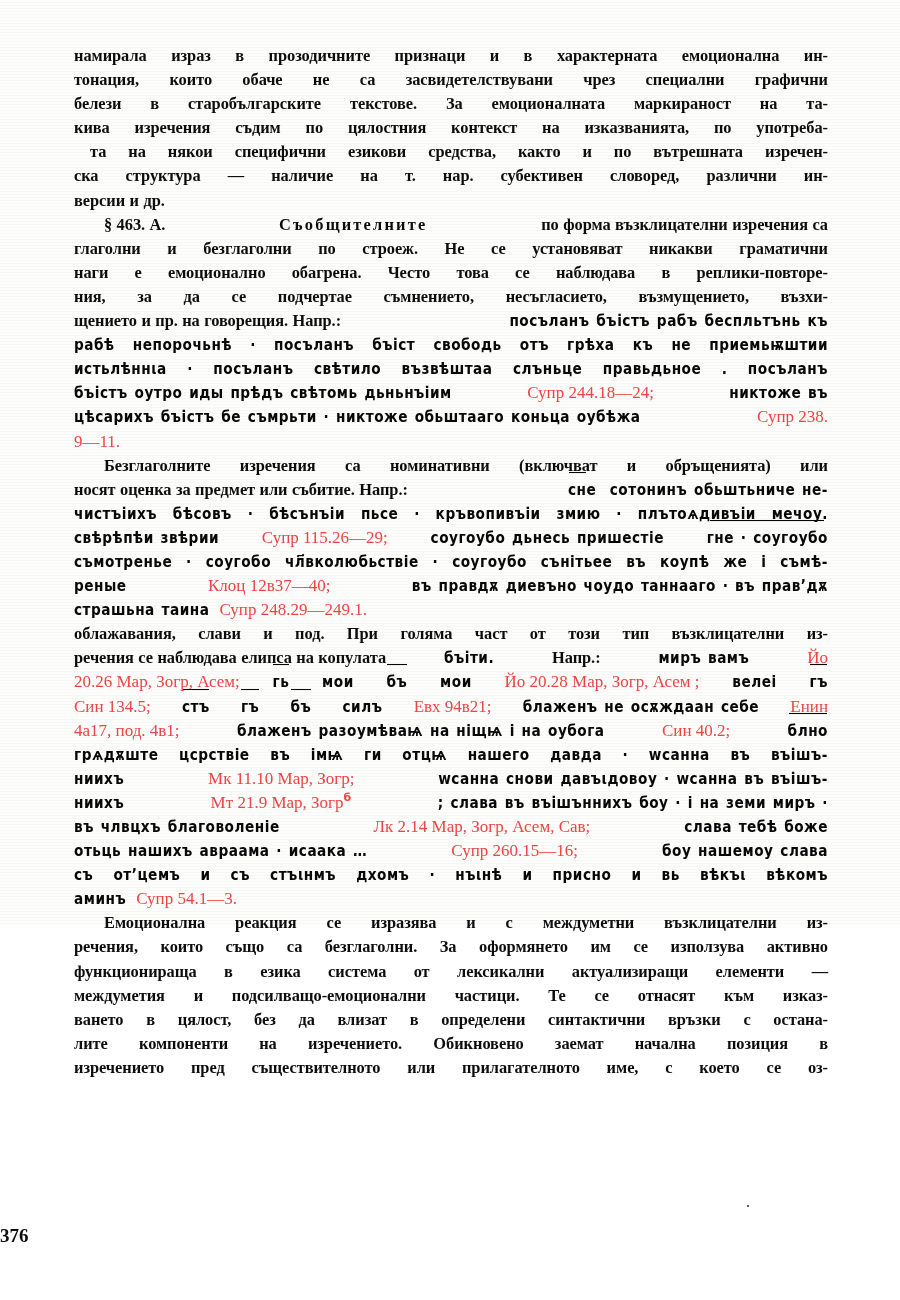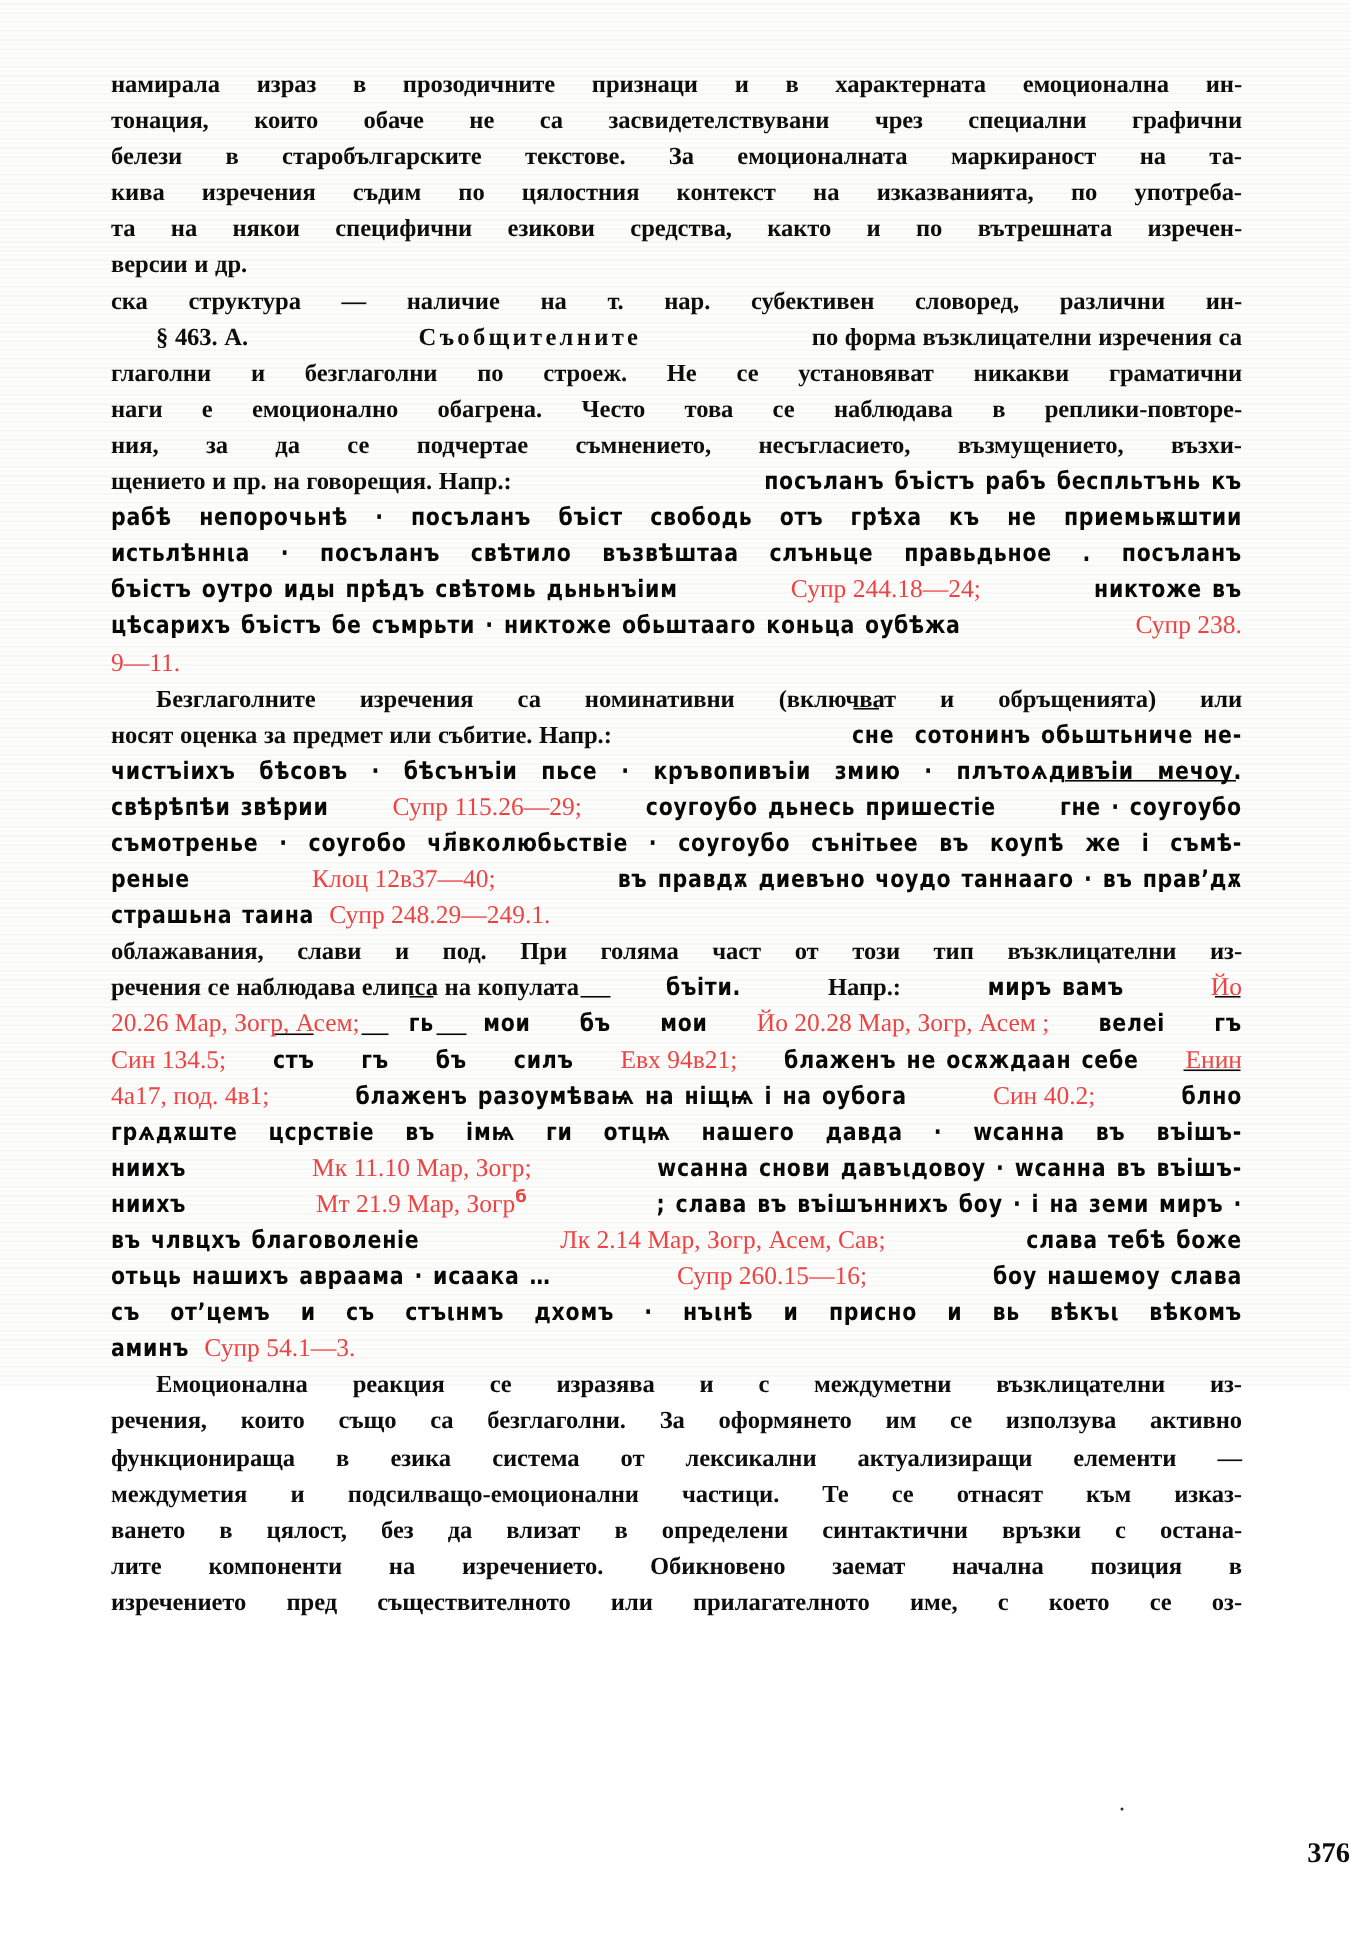--- a/index.html
+++ b/index.html
@@ -103,21 +103,21 @@
 
   .sect { font-weight: 700; }
   .spaced { letter-spacing: 2.2px; }
 
   
   #folio {
     position: absolute;
     left: 0;
     top: 1225px;
     width: 900px;
-    text-align: right;
+    text-align: left;
     font-family: "Liberation Serif", "DejaVu Serif", serif;
     font-weight: 700;
     font-size: 19px;
     color: #0d0d0d;
   }
   #stray-dot {
     position: absolute;
     left: 747px;
     top: 1205px;
     width: 2px;
@@ -141,23 +141,23 @@
 
 <div id="page">
 
   <div id="textblock">
 
     <div class="para">
       <div class="row"><span style="display: block; width: 100%; white-space: normal; text-align: justify; text-align-last: justify;">намирала израз в прозодичните признаци и в характерната емоционална ин-</span></div>
       <div class="row"><span style="display: block; width: 100%; white-space: normal; text-align: justify; text-align-last: justify;">тонация, които обаче не са засвидетелствувани чрез специални графични</span></div>
       <div class="row"><span style="display: block; width: 100%; white-space: normal; text-align: justify; text-align-last: justify;">белези в старобългарските текстове. За емоционалната маркираност на та-</span></div>
       <div class="row"><span style="display: block; width: 100%; white-space: normal; text-align: justify; text-align-last: justify;">кива изречения съдим по цялостния контекст на изказванията, по употреба-</span></div>
-      <div class="row"><span style="display: block; width: 100%; white-space: normal; text-align: justify; text-align-last: justify;">та на някои специфични езикови средства, както и по вътрешната изречен-</span></div>
+      <div class="row"><span style="display: block; width: 100%; white-space: normal; text-align: justify; text-align-last: justify; margin-left: 16px;">та на някои специфични езикови средства, както и по вътрешната изречен-</span></div>
+      <div class="row"><span style="display: block; width: 100%; white-space: normal; text-align: justify; text-align-last: justify;">ска структура — наличие на т. нар. субективен словоред, различни ин-</span></div>
       <div class="row left"><span>версии и др.</span></div>
-      <div class="row"><span style="display: block; width: 100%; white-space: normal; text-align: justify; text-align-last: justify;">ска структура — наличие на т. нар. субективен словоред, различни ин-</span></div>
     </div>
 
     <div class="para">
       <div class="row" style="padding-left:30px">
         <span class="sect">§ 463. А.</span>
         <span class="spaced">Съобщителните</span>
         <span>по форма възклицателни изречения са</span>
       </div>
       <div class="row"><span style="display: block; width: 100%; white-space: normal; text-align: justify; text-align-last: justify;">глаголни и безглаголни по строеж. Не се установяват никакви граматични</span></div>
       <div class="row"><span style="display: block; width: 100%; white-space: normal; text-align: justify; text-align-last: justify;">наги е емоционално обагрена. Често това се наблюдава в реплики-повторе-</span></div>

